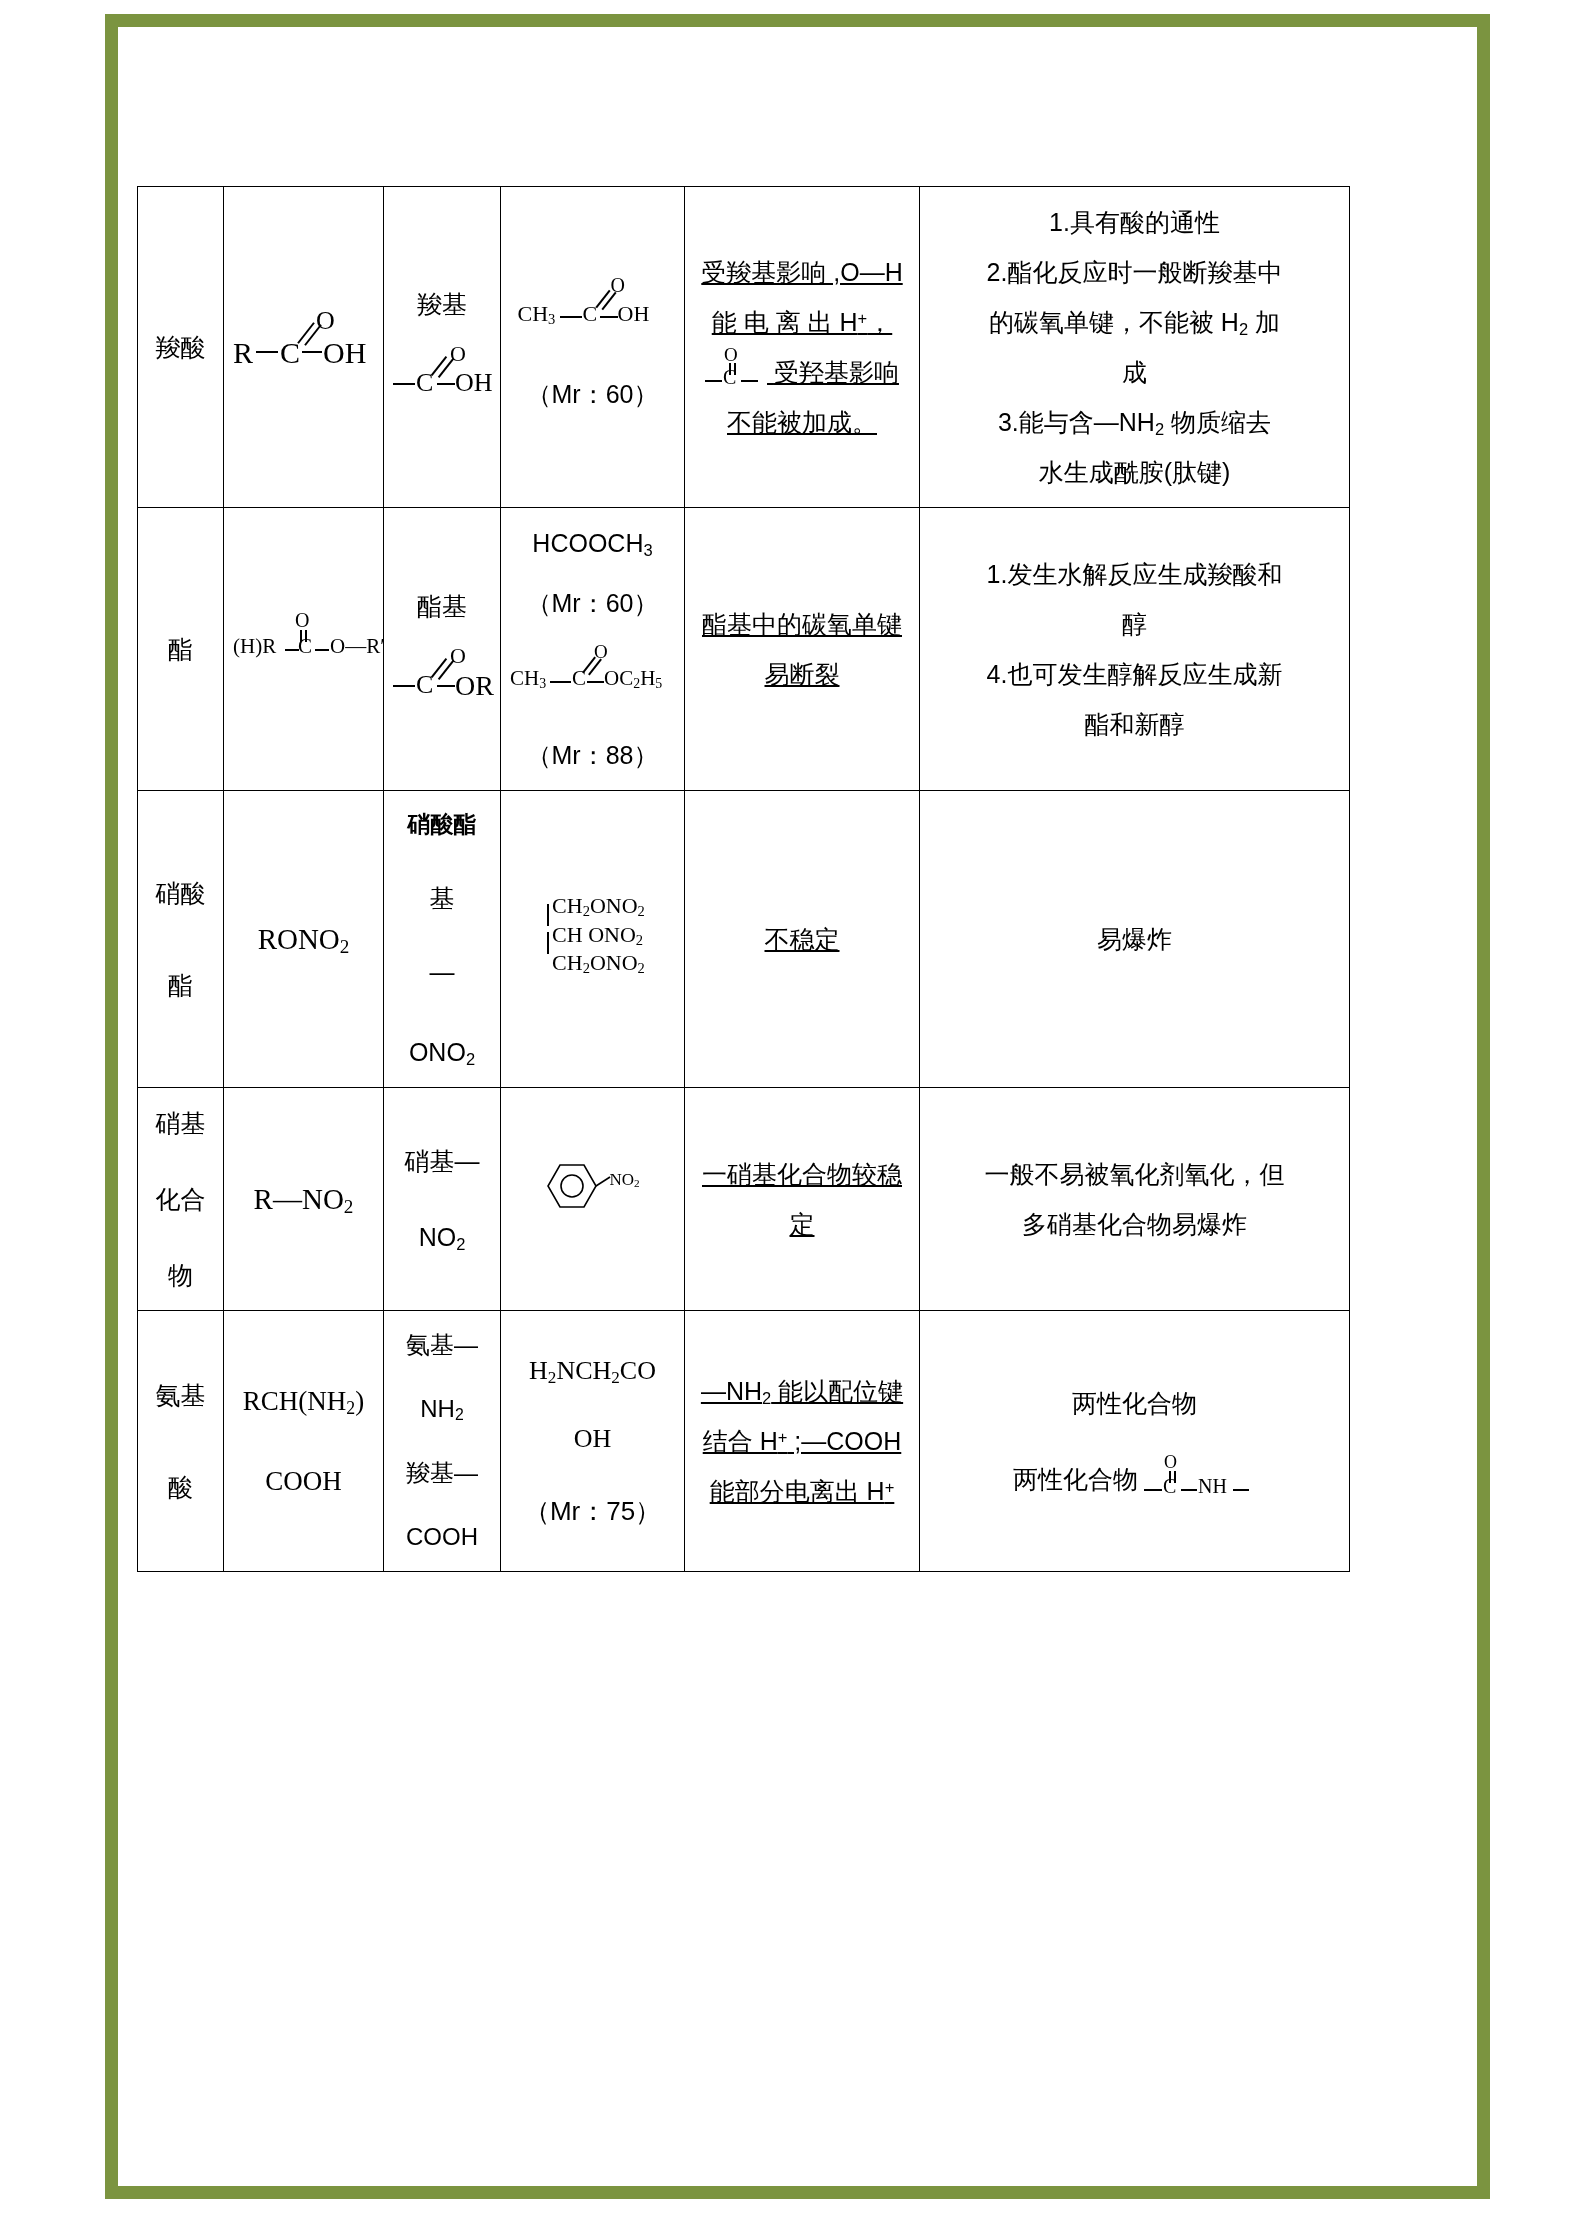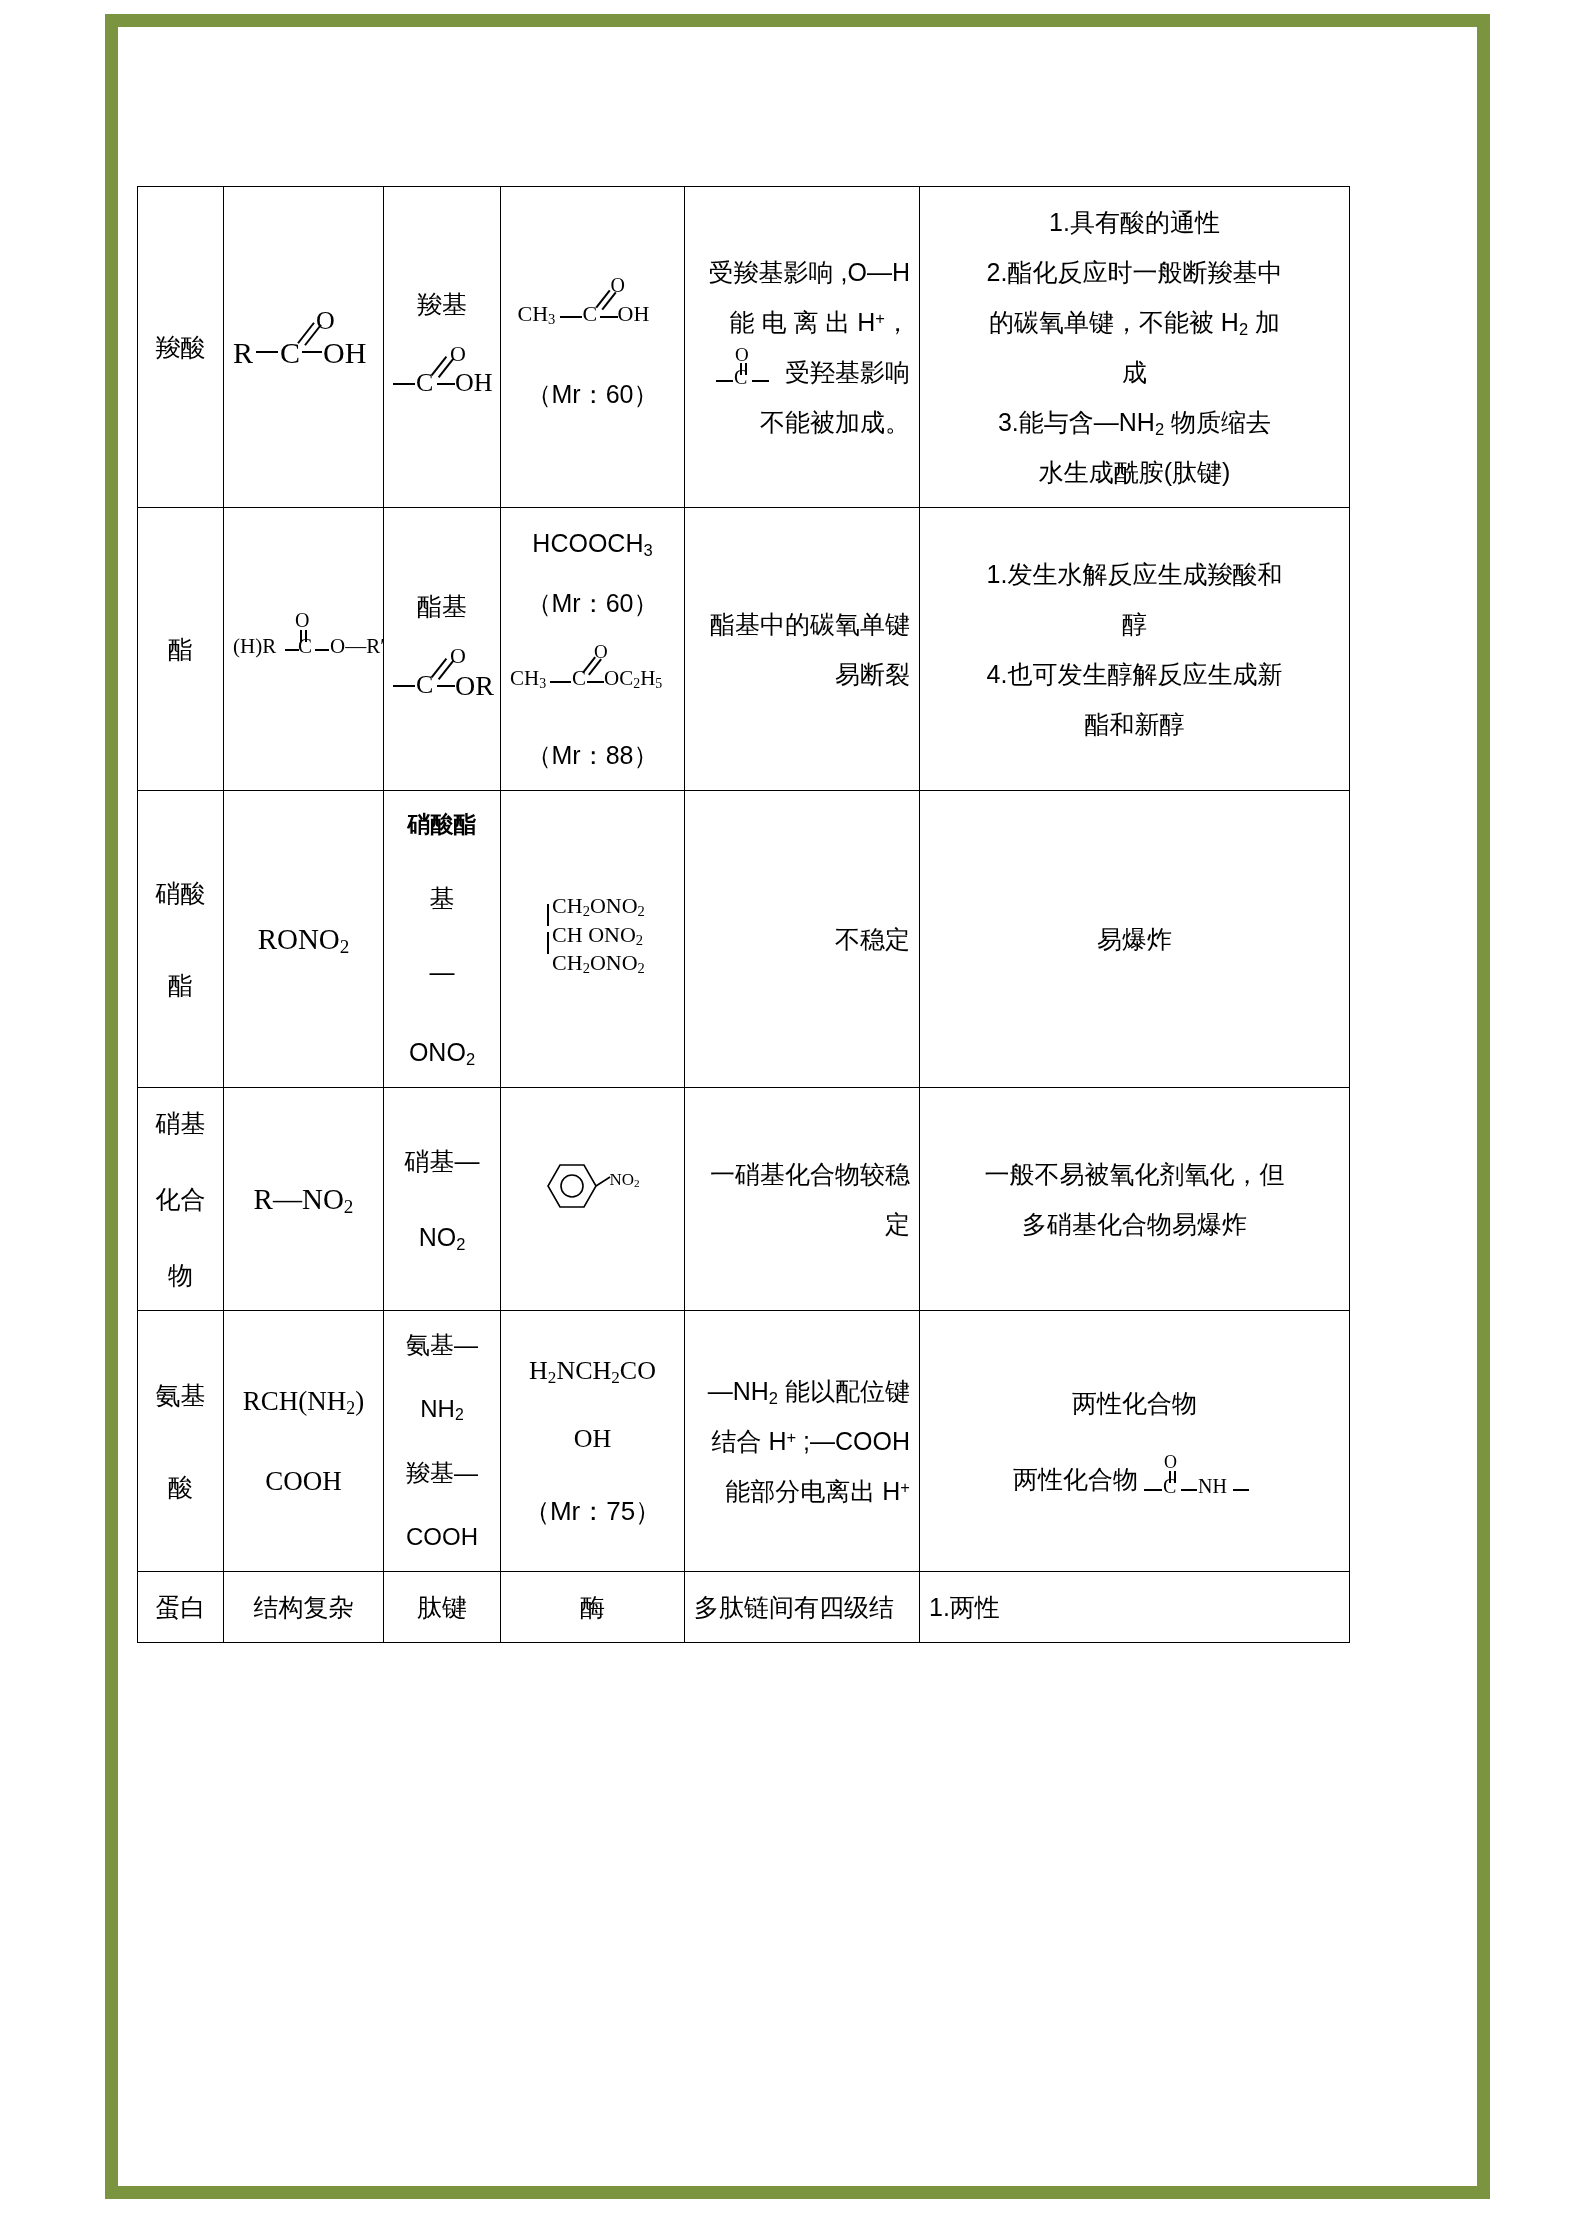--- a/index.html
+++ b/index.html
@@ -68,21 +68,21 @@
   col.c5 { width: 235px; }
   col.c6 { width: 430px; }
 
   .ctr { text-align: center; }
   .lft { text-align: left; }
 
   .cell-name   { text-align: center; font-size: 25px; line-height: 2.3; }
   .cell-struct { text-align: center; }
   .cell-group  { text-align: center; font-size: 25px; line-height: 2.2; }
   .cell-ex     { text-align: center; font-size: 25px; line-height: 1.9; }
-  .cell-note   { text-align: right;   font-size: 25px; line-height: 2.1; }
+  .cell-note   { text-align: center;   font-size: 25px; line-height: 2.1; text-decoration: underline; }
   .cell-prop   { text-align: center;   font-size: 25px; line-height: 2.1; }
 
   .short-row td { line-height: 1.5; padding: 14px 9px; font-size: 25px; }
 
   sub { font-size: 0.66em; vertical-align: -0.22em; }
   sup { font-size: 0.66em; vertical-align: 0.45em; }
 
   .serif { font-family: "Liberation Serif", serif; }
 
   
@@ -456,25 +456,17 @@
                 <span class="bond-h" style="left:6px;top:31px;width:18px;"></span>
                 <span style="position:absolute;left:25px;top:18px;font-size:20px;font-family:'Liberation Serif',serif;">C</span>
                 <span class="bond-h" style="left:43px;top:31px;width:16px;"></span>
                 <span style="position:absolute;left:60px;top:18px;font-size:20px;font-family:'Liberation Serif',serif;">NH</span>
                 <span class="bond-h" style="left:95px;top:31px;width:16px;"></span>
               </span>
             </div>
           </td>
         </tr>
 
-        <tr class="short-row">
-          <td class="ctr">蛋白</td>
-          <td class="ctr">结构复杂</td>
-          <td class="ctr">肽键</td>
-          <td class="ctr">酶</td>
-          <td class="lft">多肽链间有四级结</td>
-          <td class="lft">1.两性</td>
-        </tr>
 
       </tbody>
     </table>
   </div>
 </div>
 
 </body></html>

